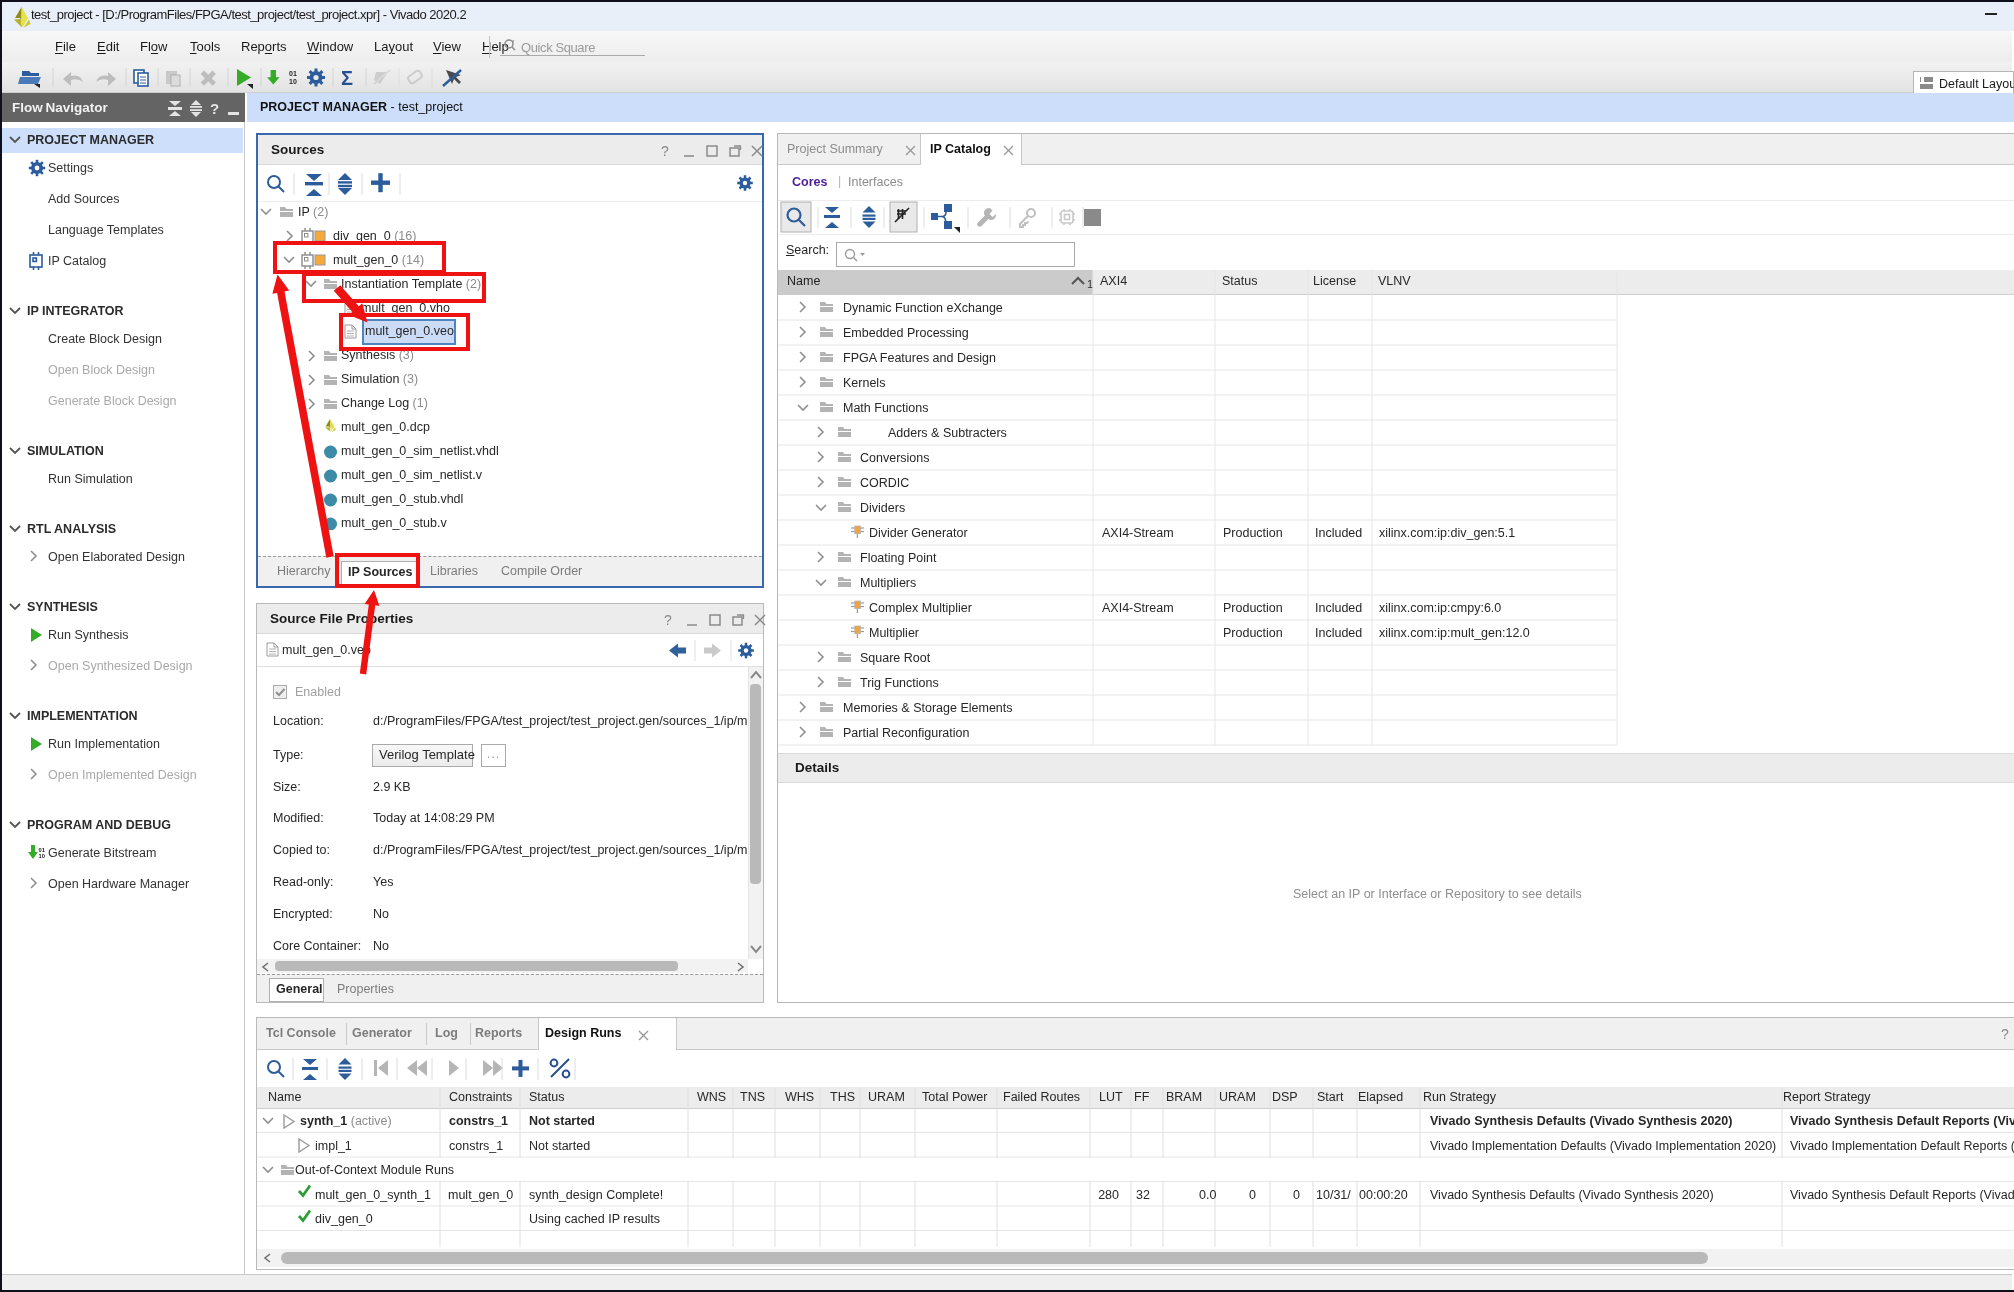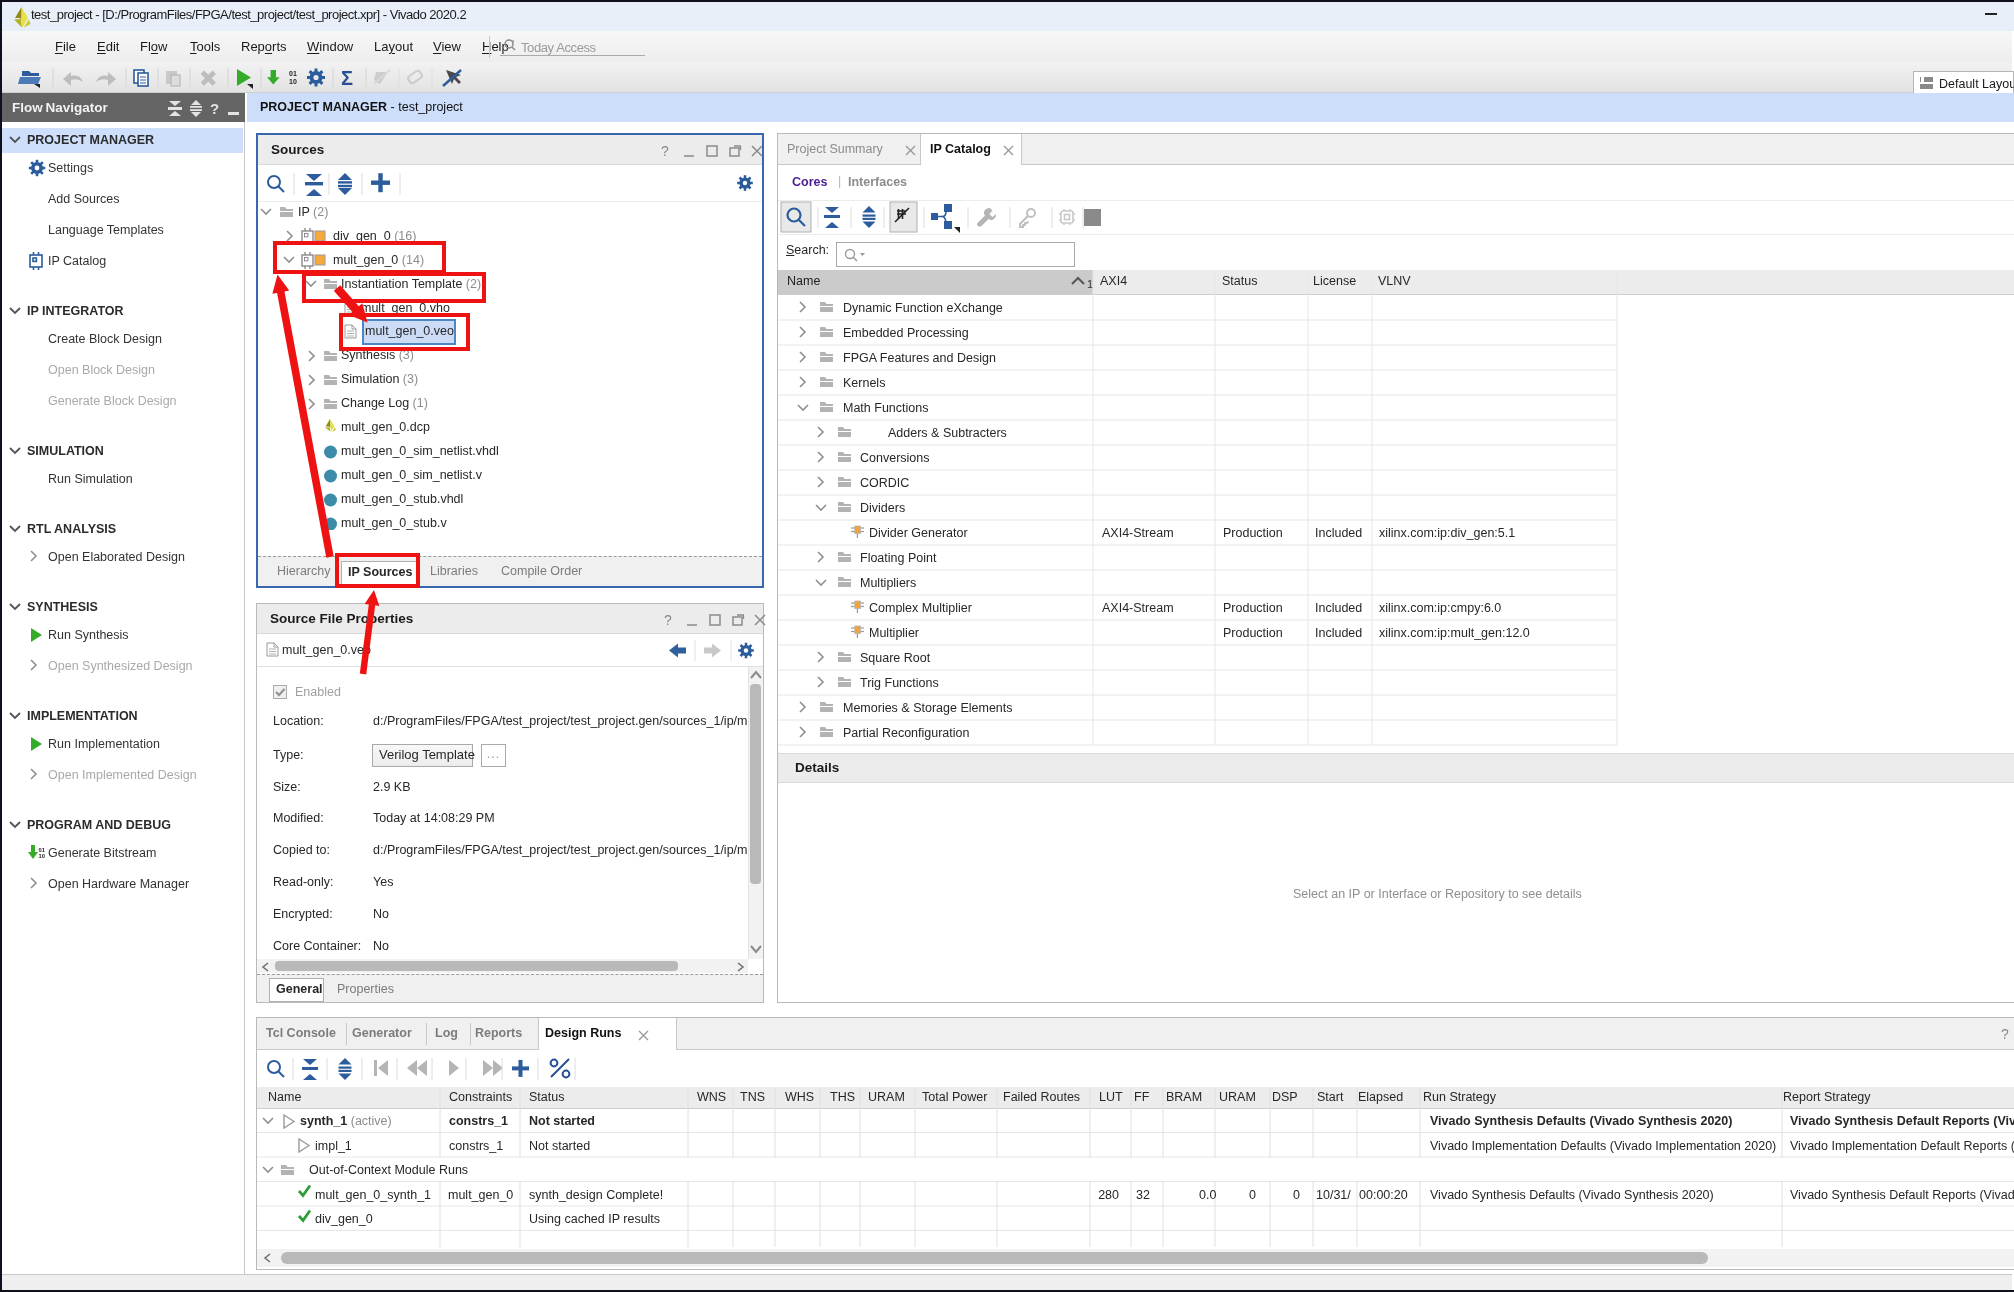--- a/index.html
+++ b/index.html
@@ -58,21 +58,21 @@
 <div class="menuitem" style="left:338px">La<u>y</u>out</div>
 <div class="menuitem" style="left:397px"><u>V</u>iew</div>
 <div class="menuitem" style="left:446px"><u>H</u>elp</div>
 <div id="qsep" class="abs"></div>
 <div class="abs" style="left:500px;top:55px;width:145px;height:1px;background:#aaa;"></div>
 <svg class="abs" style="left:503px;top:38px" width="14" height="14" viewBox="0 0 14 14">
     <circle cx="6" cy="6" r="4" fill="none" stroke="#8a8a8a" stroke-width="1.5"></circle>
     <line x1="9" y1="9" x2="12" y2="12" stroke="#8a8a8a" stroke-width="1.5"></line>
     <path d="M11 5 l4 0 -2 3 z" fill="#8a8a8a" transform="translate(1,-1) scale(0.7)"></path>
   </svg>
-<div class="abs" style="left:521px;top:40px;color:#9b9b9b;font-size:13px;letter-spacing:-0.4px;">Today Access</div>
+<div class="abs" style="left:521px;top:40px;color:#9b9b9b;font-size:13px;letter-spacing:-0.4px;">Quick Square</div>
 
 <div id="toolbar" class="abs"></div>
 <svg class="abs" style="left:6px;top:62px" width="470" height="31" viewBox="0 0 470 31">
 
   <path d="M16 9 h7 l2 2 h8 v3 h-17 z" fill="#2c5c9c"></path>
   <path d="M14 15 h21 l-3 7 h-20 z" fill="#4a7ab8"></path>
   <path d="M28 22 l6 0 0 4 z" fill="#222"></path>
   <line x1="47" y1="6" x2="47" y2="25" stroke="#d4d4d4"></line>
 
   <path d="M57 17 l8 -7 v4 q9 -2 12 6 q-5 -4 -12 -2 v6 z" fill="#bdbdbd"></path>
@@ -479,21 +479,21 @@
       <path d="M1 1 l9 9 M10 1 l-9 9" stroke="#9a9a9a" stroke-width="1.4"></path>
     </svg>
   <div class="abs" style="left:142px;top:0;width:102px;height:31px;background:#fff;border-left:1px solid #c8c8c8;border-right:1px solid #c8c8c8;"></div>
   <div class="abs b" style="left:152px;top:8px;font-size:12.5px;color:#111;">IP Catalog</div>
   <svg class="abs" style="left:225px;top:11px" width="11" height="11" viewBox="0 0 11 11">
       <path d="M1 1 l9 9 M10 1 l-9 9" stroke="#9a9a9a" stroke-width="1.4"></path>
     </svg>
 
   <div class="abs b" style="left:14px;top:41px;color:#4c1d95;">Cores</div>
   <div class="abs" style="left:60px;top:40px;color:#b5b5b5;">|</div>
-  <div class="abs" style="left:70px;top:41px;color:#8c8c8c;font-weight:bold;">Interfaces</div>
+  <div class="abs" style="left:70px;top:41px;color:#8c8c8c;">Interfaces</div>
 
   <div class="abs" style="left:0;top:66px;width:1236px;height:35px;border-top:1px solid #ececec;border-bottom:1px solid #ececec;"></div>
   <svg class="abs" style="left:0;top:66px" width="320" height="35" viewBox="0 0 320 35">
     <rect x="3" y="2" width="30" height="30" fill="#e9e9e9" stroke="#b0b0b0"></rect>
     <g fill="none" stroke="#2c5c9c" stroke-width="2.2">
         <circle cx="16" cy="15" r="6.5"></circle>
         <line x1="21" y1="20" x2="27" y2="26"></line>
       </g>
     <line x1="40" y1="7" x2="40" y2="28" stroke="#dcdcdc"></line>
     <g fill="#2c5c9c">
@@ -824,21 +824,21 @@
   <div class="abs trow" style="left:43px;top:91px;"><span class="b">synth_1</span> <span class="gray">(active)</span></div>
   <div class="abs trow b" style="left:192px;top:91px;">constrs_1</div>
   <div class="abs trow b" style="left:272px;top:91px;">Not started</div>
   <div class="abs trow b nowrap" style="left:1173px;top:91px;">Vivado Synthesis Defaults (Vivado Synthesis 2020)</div>
   <div class="abs trow b nowrap" style="left:1533px;top:91px;width:224px;overflow:hidden;">Vivado Synthesis Default Reports (Vivado Synthesis 2020)</div>
   <div class="abs trow" style="left:58px;top:115.5px;">impl_1</div>
   <div class="abs trow" style="left:192px;top:115.5px;">constrs_1</div>
   <div class="abs trow" style="left:272px;top:115.5px;">Not started</div>
   <div class="abs trow nowrap" style="left:1173px;top:115.5px;">Vivado Implementation Defaults (Vivado Implementation 2020)</div>
   <div class="abs trow nowrap" style="left:1533px;top:115.5px;width:224px;overflow:hidden;">Vivado Implementation Default Reports (Vivado Implementation 2020)</div>
-  <div class="abs trow" style="left:52px;top:140px;">Out-of-Context Module Runs</div>
+  <div class="abs trow" style="left:38px;top:140px;">Out-of-Context Module Runs</div>
   <div class="abs trow" style="left:58px;top:164.5px;">mult_gen_0_synth_1</div>
   <div class="abs trow" style="left:191px;top:164.5px;">mult_gen_0</div>
   <div class="abs trow" style="left:272px;top:164.5px;">synth_design Complete!</div>
   <div class="abs trow" style="left:833px;top:164.5px;width:29px;text-align:right;">280</div>
   <div class="abs trow" style="left:874px;top:164.5px;width:19px;text-align:right;">32</div>
   <div class="abs trow" style="left:906px;top:164.5px;width:35px;text-align:right;padding-left:36px;">0.0</div>
   <div class="abs trow" style="left:958px;top:164.5px;width:41px;text-align:right;">0</div>
   <div class="abs trow" style="left:1013px;top:164.5px;width:30px;text-align:right;">0</div>
   <div class="abs trow" style="left:1059px;top:164.5px;width:41px;overflow:hidden;">10/31/</div>
   <div class="abs trow" style="left:1102px;top:164.5px;">00:00:20</div>

